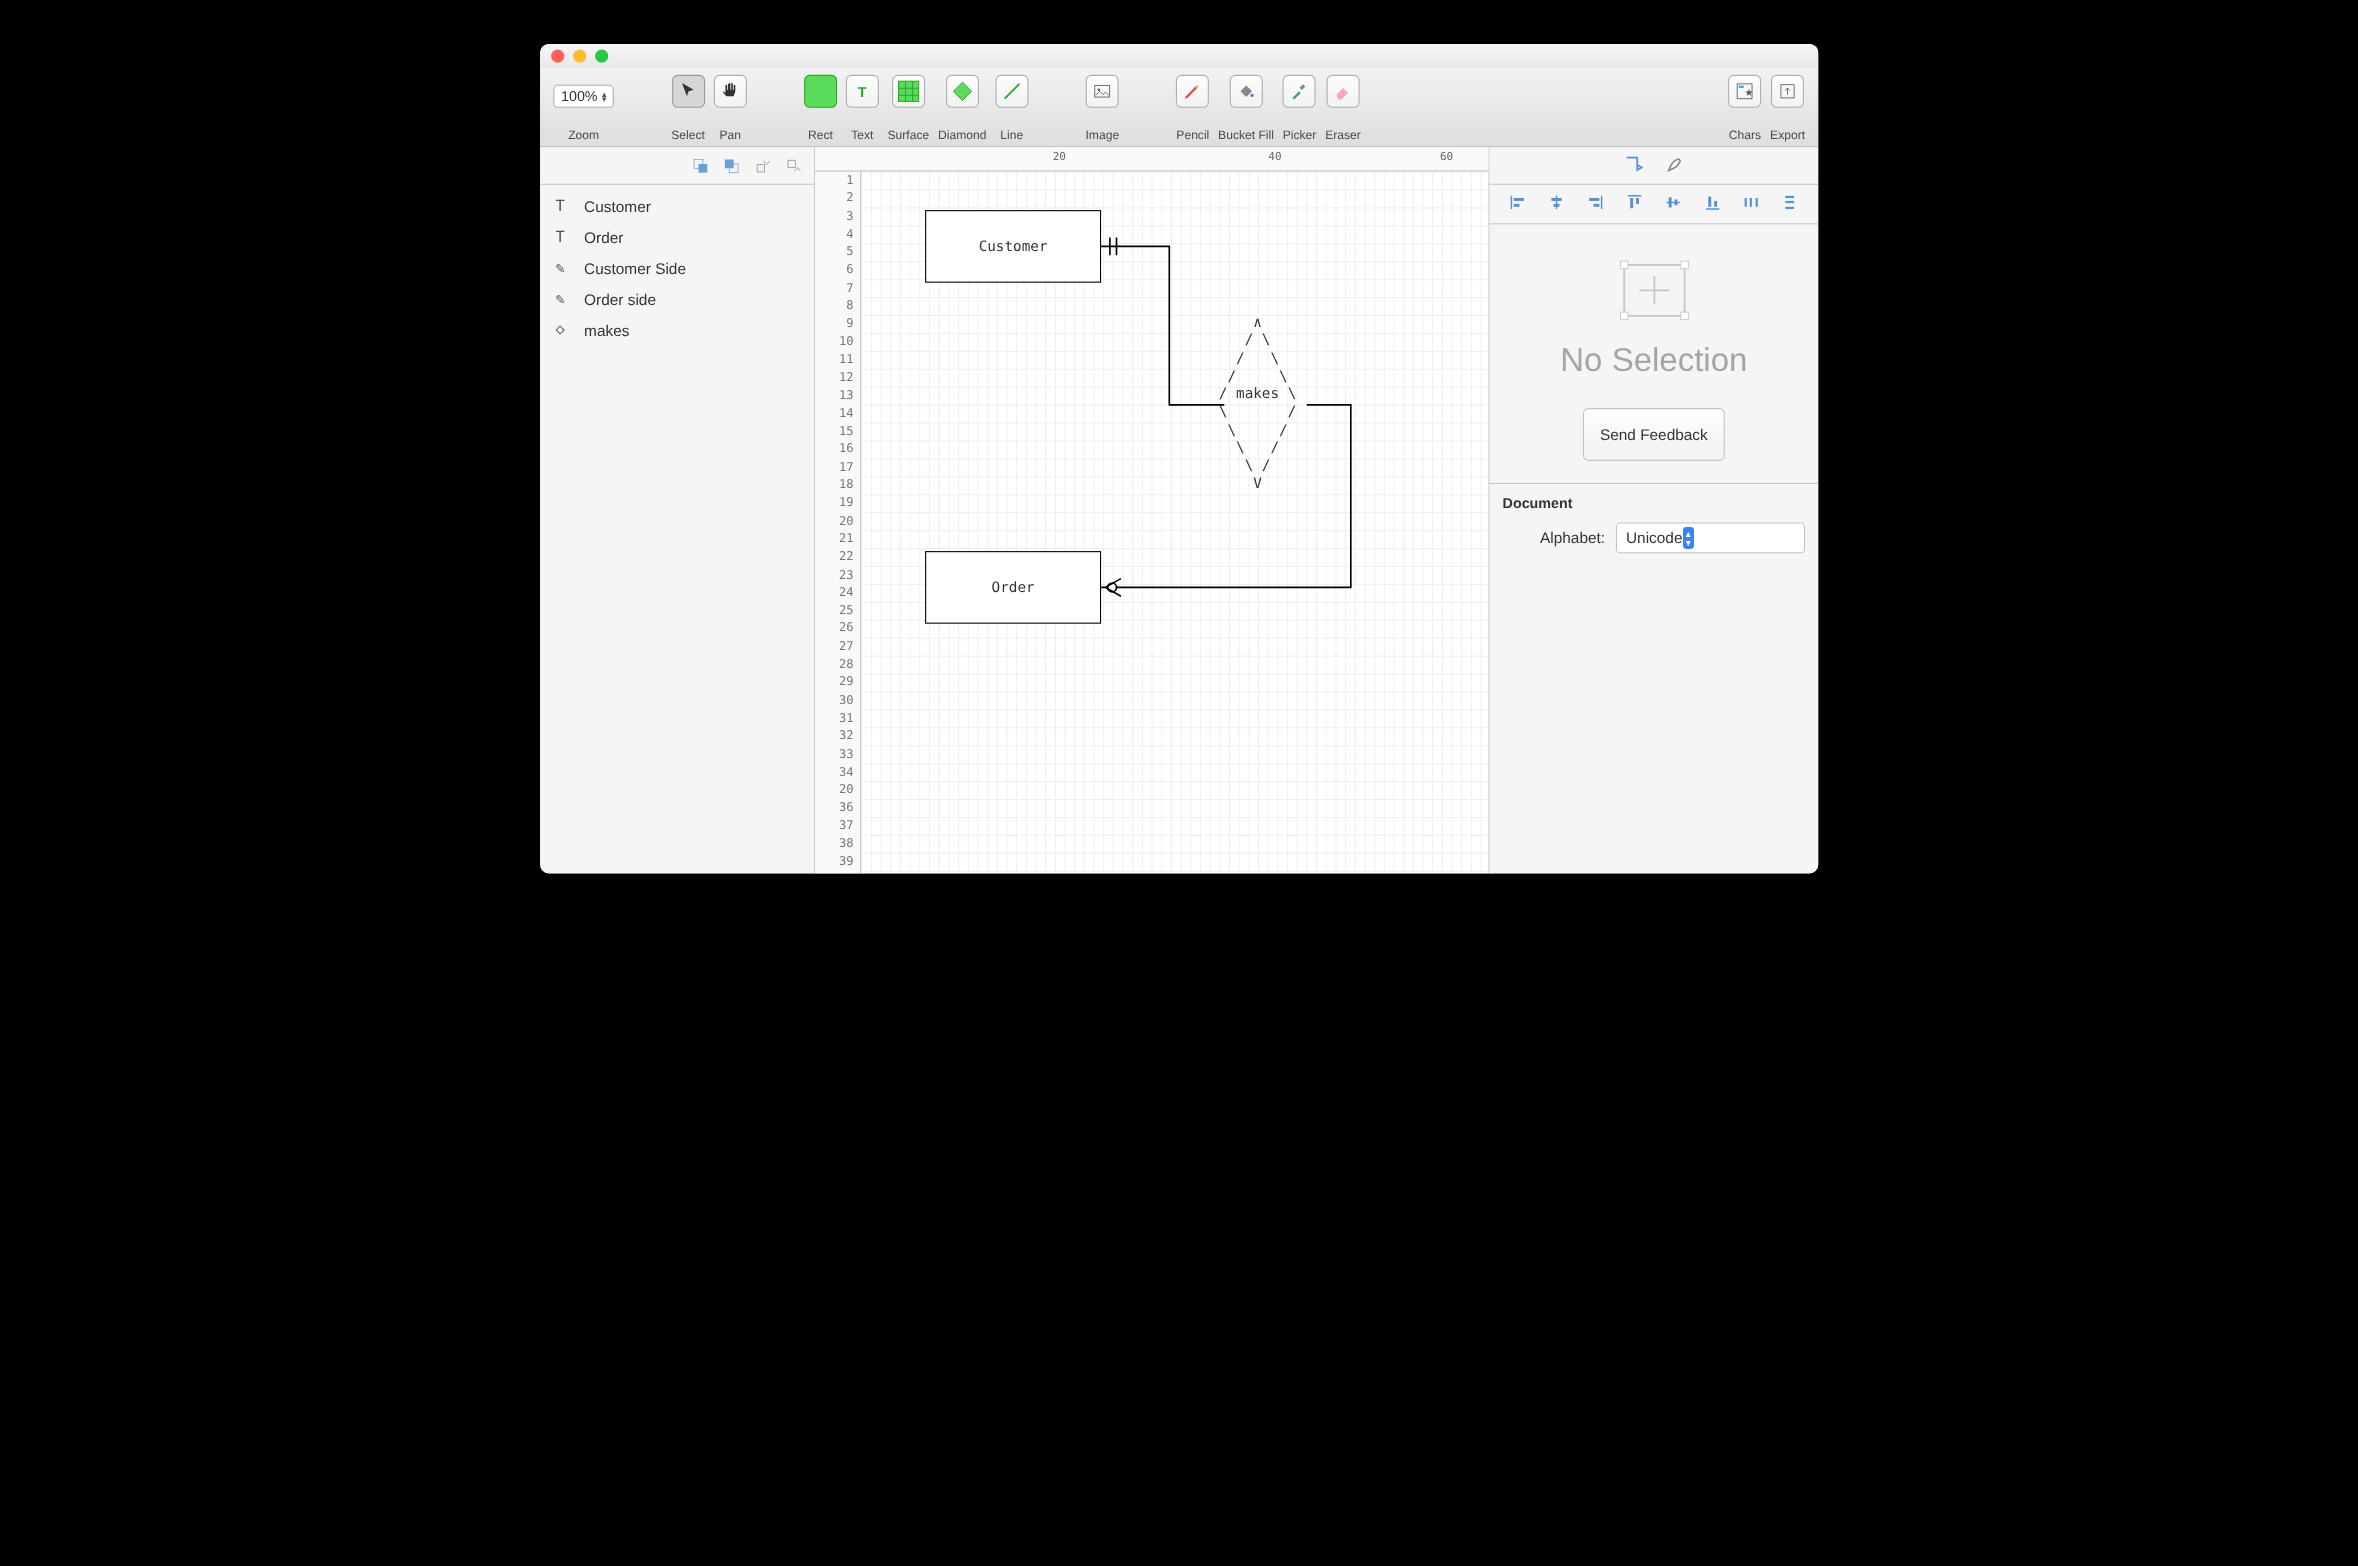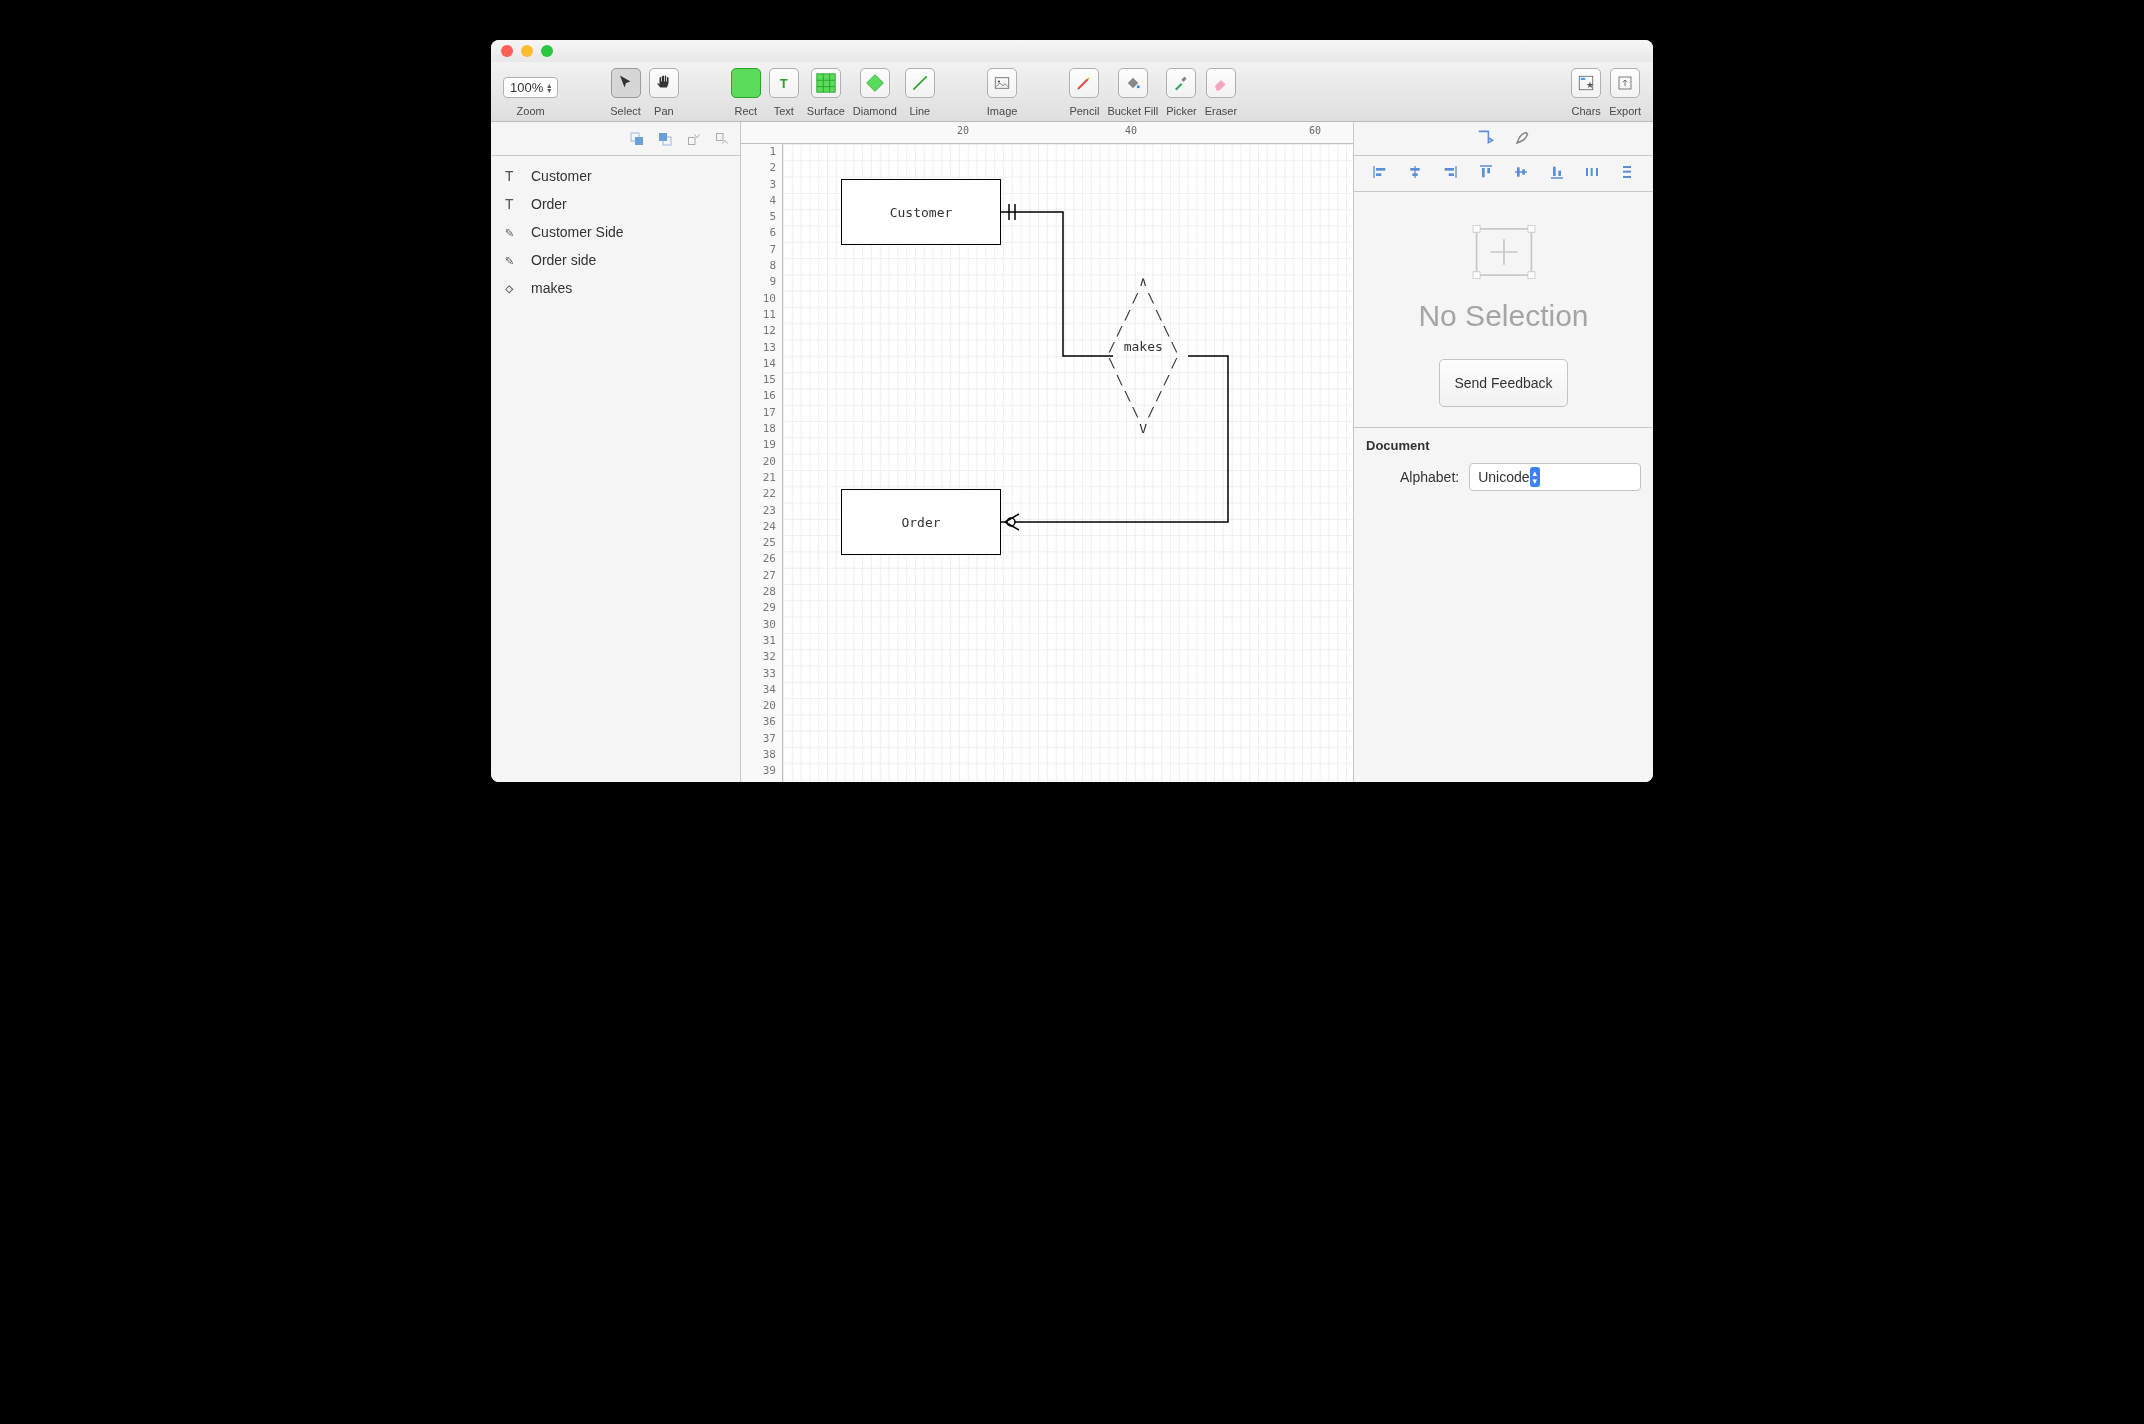--- a/index.html
+++ b/index.html
@@ -35,21 +35,21 @@
 
 .toolbar {
   background: linear-gradient(#f2f2f2,#dedede);
   border-bottom: 1px solid #b8b8b8;
   display: flex;
   align-items: flex-end;
   padding: 6px 10px 4px;
   gap: 4px;
 }
 .tb-group { display: flex; flex-direction: column; align-items: center; margin: 0 2px; }
-.tb-label { font-size: 11px; color: #4a4a4a; margin-top: 7px; }
+.tb-label { font-size: 11px; color: #4a4a4a; margin-top: 19px; }
 .tb-btn {
   width: 30px; height: 30px;
   border: 1px solid #b0b0b0;
   border-radius: 5px;
   background: linear-gradient(#fdfdfd,#f2f2f2);
   display: flex; align-items: center; justify-content: center;
   cursor: pointer;
 }
 .tb-btn.active { background: #d6d6d6; border-color: #9a9a9a; }
 .tb-spacer { flex: 0 0 auto; width: 40px; }
@@ -336,21 +336,21 @@
         <div class="layer-row">
           <span class="layer-glyph">◇</span>
           <span>makes</span>
         </div>
       </div>
     </div>
 
     <div class="canvas-wrap">
       <div class="ruler-top">
         <span style="left:216px">20</span>
-        <span style="left:384px">40</span>
+        <span style="left:412px">40</span>
         <span style="left:568px">60</span>
       </div>
       <div class="canvas-body">
         <div class="gutter">
             <div>1</div>
             <div>2</div>
             <div>3</div>
             <div>4</div>
             <div>5</div>
             <div>6</div>

